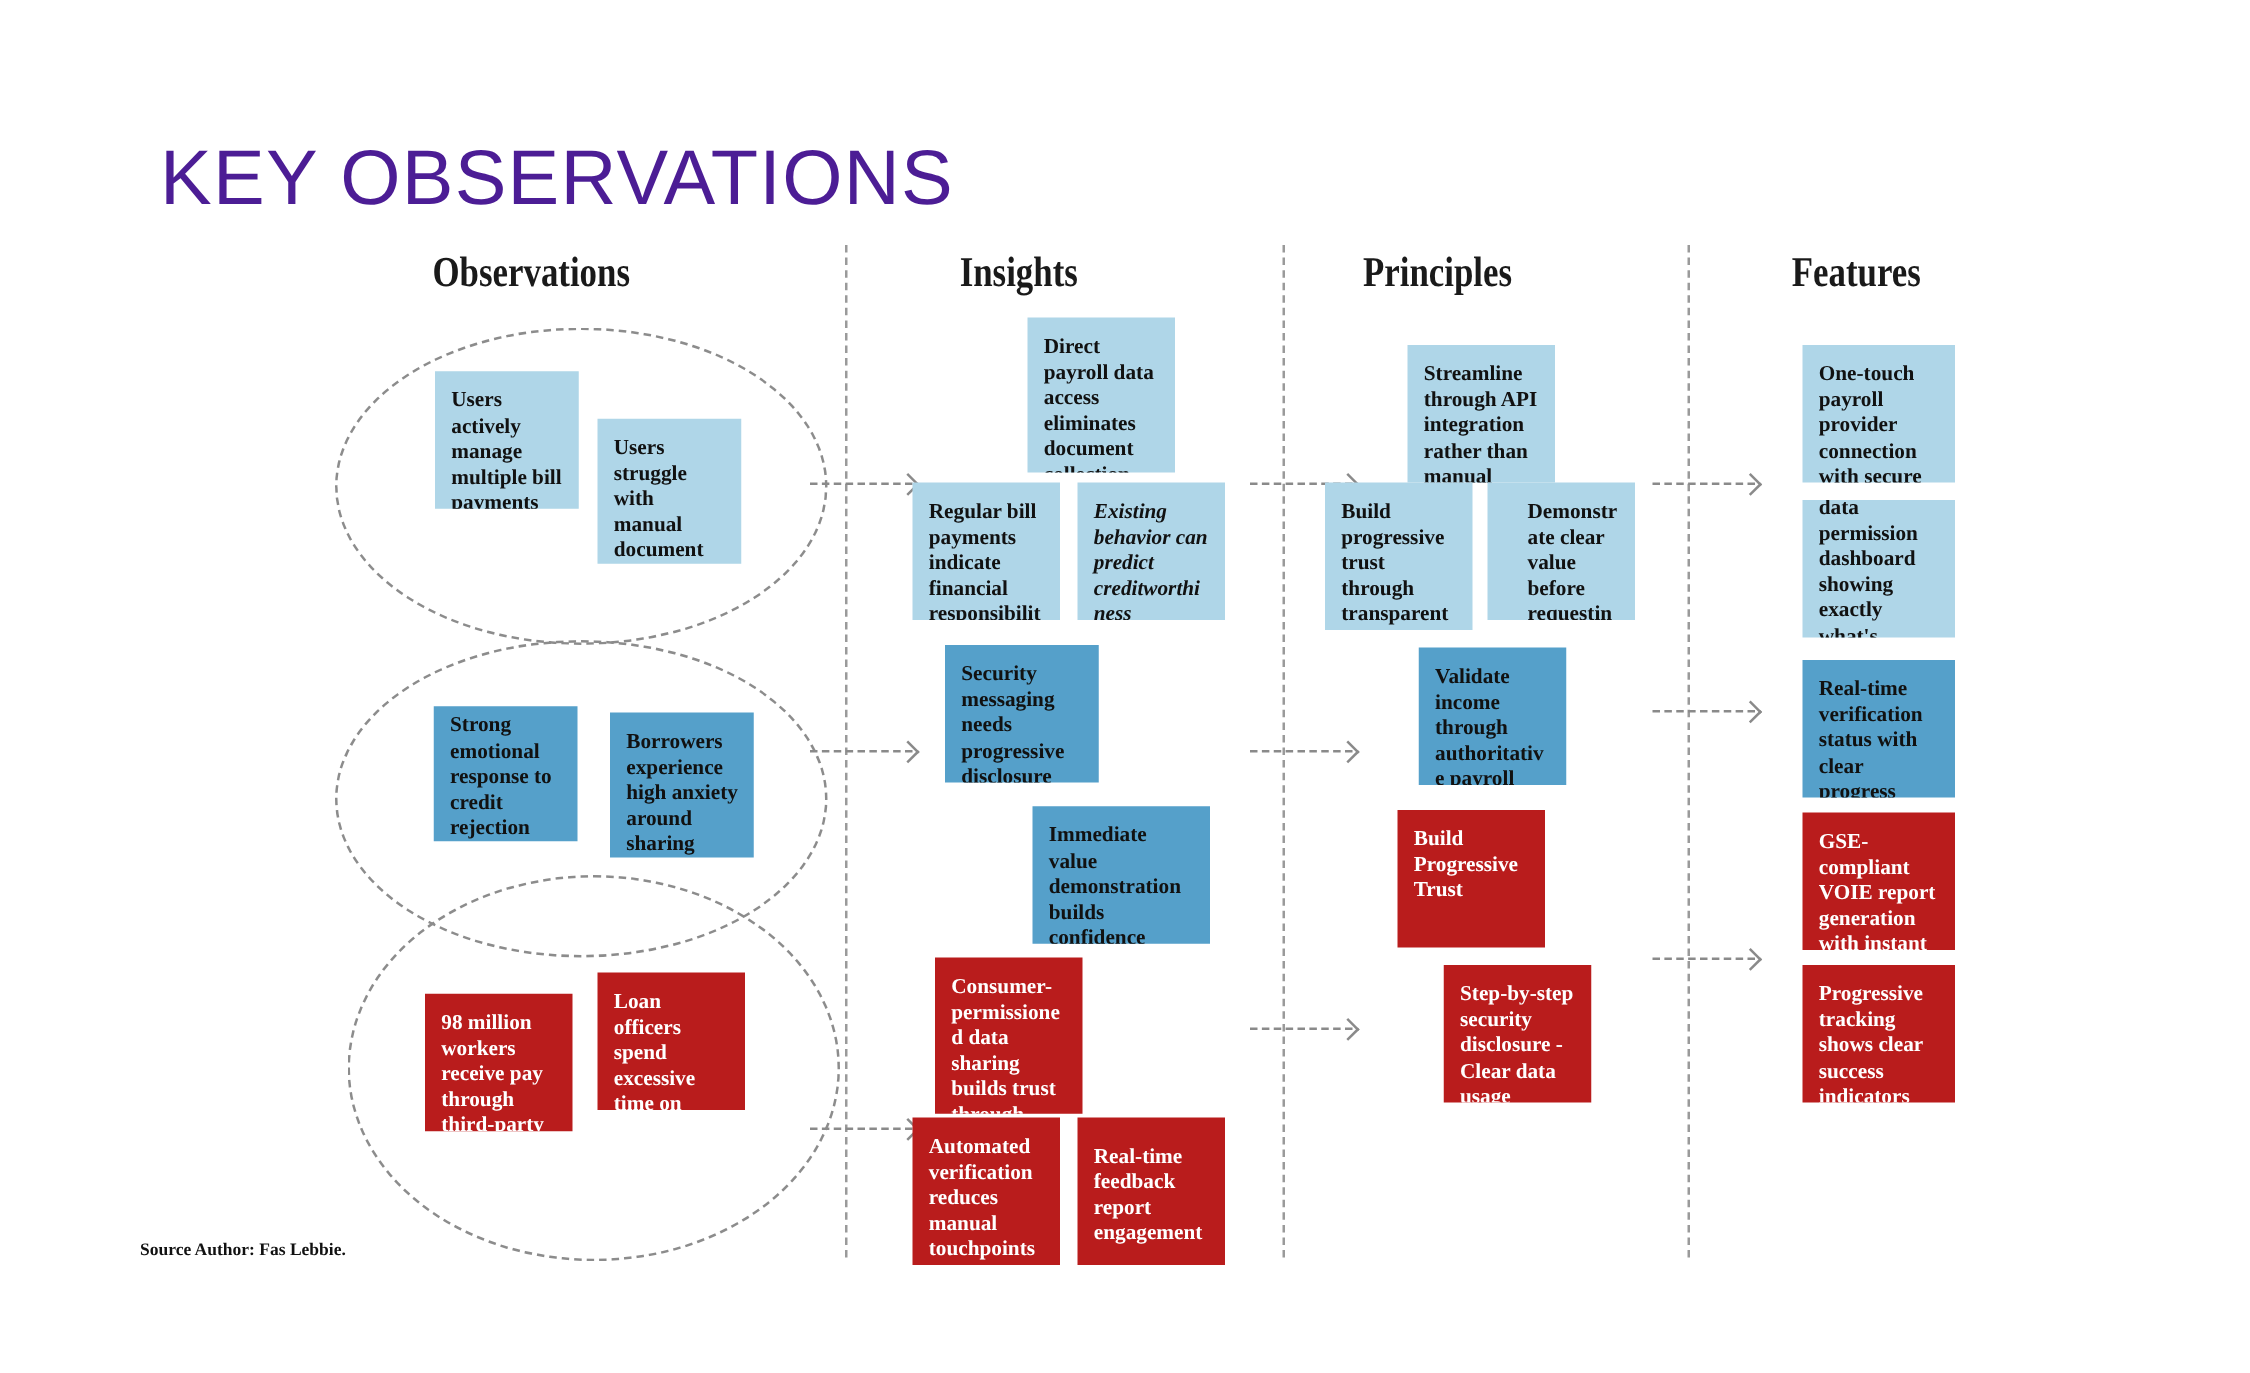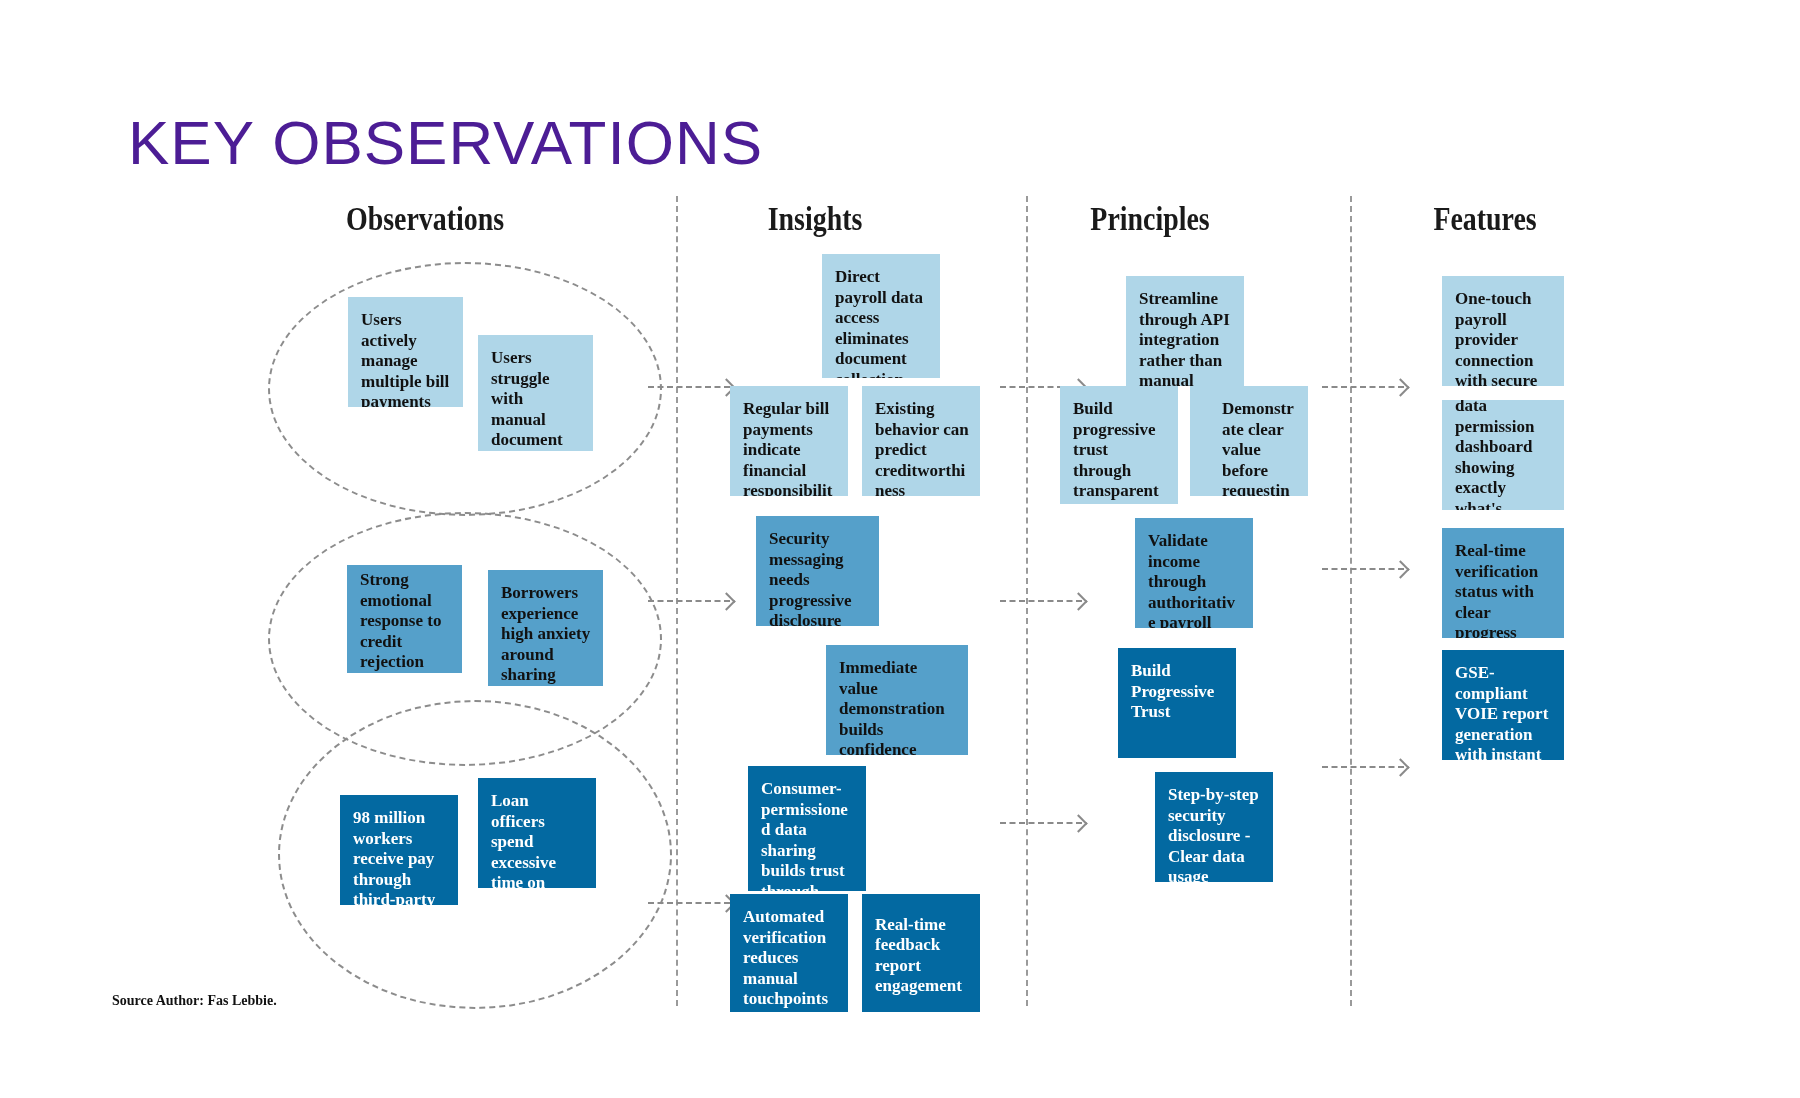--- a/index.html
+++ b/index.html
@@ -88,21 +88,21 @@
     font-family: "Liberation Serif", serif;
     font-weight: 700;
     font-size: 17px;
     line-height: 20.5px;
     padding: 13px 11px 8px 13px;
     overflow: hidden;
     word-wrap: break-word;
   }
   .tone-light { background: #AFD6E8; color: #111111; }
   .tone-mid   { background: #55A0CA; color: #111111; }
-  .tone-dark  { background: #0369a1; color: #ffffff; }
+  .tone-dark  { background: #b91c1c; color: #ffffff; }
 
   .box.vcenter {
     display: flex;
     align-items: center;
   }
 
   
   #source-note {
     position: absolute;
     left: 112px;
@@ -151,21 +151,21 @@
   <div class="box tone-light" style="left:478px; top:335px; width:115px; height:116px;">Users struggle with manual document collection for income verification</div>
 
   <div class="box tone-mid vcenter" style="left:347px; top:565px; width:115px; height:108px;">Strong emotional response to credit rejection</div>
   <div class="box tone-mid" style="left:488px; top:570px; width:115px; height:116px;">Borrowers experience high anxiety around sharing financial credentials</div>
 
   <div class="box tone-dark" style="left:340px; top:795px; width:118px; height:110px;">98 million workers receive pay through third-party providers digital channels</div>
   <div class="box tone-dark" style="left:478px; top:778px; width:118px; height:110px;">Loan officers spend excessive time on verification tasks that could be automated</div>
 
   <div class="box tone-light" style="left:822px; top:254px; width:118px; height:124px;">Direct payroll data access eliminates document collection friction</div>
   <div class="box tone-light" style="left:730px; top:386px; width:118px; height:110px;">Regular bill payments indicate financial responsibility</div>
-  <div class="box tone-light" style="left:862px; top:386px; width:118px; height:110px;">Existing behavior can predict creditworthiness</div>
+  <div class="box tone-light" style="left:862px; top:386px; width:118px; height:110px;font-style:italic;">Existing behavior can predict creditworthiness</div>
 
   <div class="box tone-mid" style="left:756px; top:516px; width:123px; height:110px;">Security messaging needs progressive disclosure</div>
   <div class="box tone-mid" style="left:826px; top:645px; width:142px; height:110px;">Immediate value demonstration builds confidence</div>
 
   <div class="box tone-dark" style="left:748px; top:766px; width:118px; height:125px;">Consumer-permissioned data sharing builds trust through transparency</div>
   <div class="box tone-dark" style="left:730px; top:894px; width:118px; height:118px;">Automated verification reduces manual touchpoints and human</div>
   <div class="box tone-dark vcenter" style="left:862px; top:894px; width:118px; height:118px;">Real-time feedback report engagement</div>
 
   <div class="box tone-light" style="left:1126px; top:276px; width:118px; height:110px;">Streamline through API integration rather than manual processes</div>
   <div class="box tone-light" style="left:1060px; top:386px; width:118px; height:118px;">Build progressive trust through transparent permission flows</div>
@@ -173,16 +173,17 @@
 
   <div class="box tone-mid" style="left:1135px; top:518px; width:118px; height:110px;">Validate income through authoritative payroll sources</div>
 
   <div class="box tone-dark" style="left:1118px; top:648px; width:118px; height:110px;">Build Progressive Trust</div>
   <div class="box tone-dark" style="left:1155px; top:772px; width:118px; height:110px;">Step-by-step security disclosure - Clear data usage transparency</div>
 
   <div class="box tone-light" style="left:1442px; top:276px; width:122px; height:110px;">One-touch payroll provider connection with secure authentication</div>
   <div class="box tone-light vcenter" style="left:1442px; top:400px; width:122px; height:110px;">Transparent data permission dashboard showing exactly what's accessed</div>
   <div class="box tone-mid" style="left:1442px; top:528px; width:122px; height:110px;">Real-time verification status with clear progress indicators</div>
   <div class="box tone-dark" style="left:1442px; top:650px; width:122px; height:110px;">GSE-compliant VOIE report generation with instant confirmation</div>
+  <div class="box tone-dark" style="left:1442px; top:772px; width:122px; height:110px;">Progressive tracking shows clear success indicators</div>
 
   <div id="source-note">Source Author: Fas Lebbie.</div>
 
 </div>
 
 </body></html>

